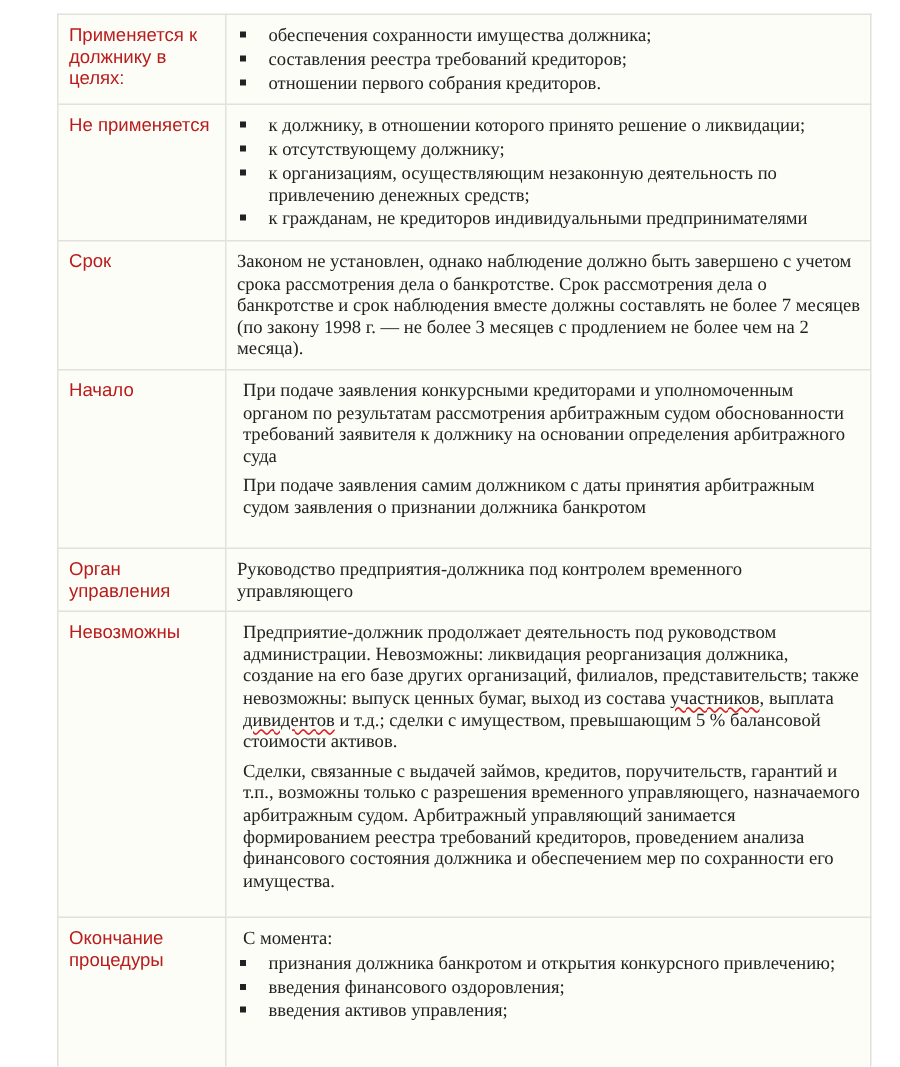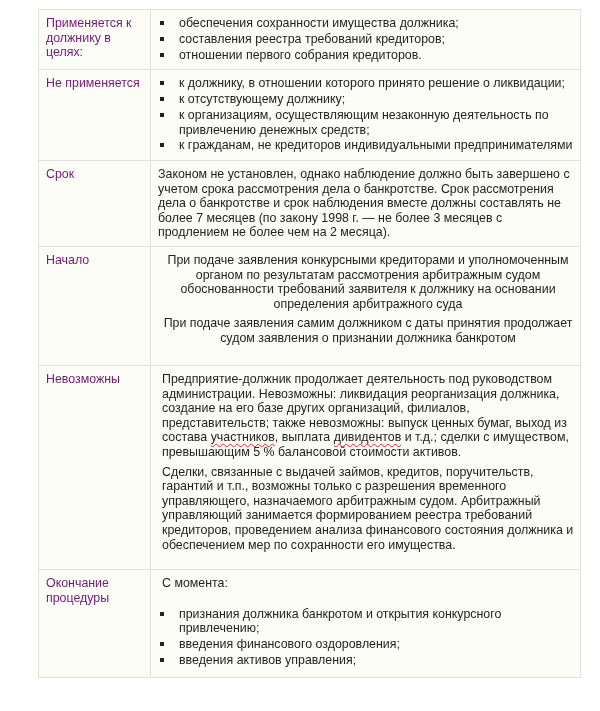--- a/index.html
+++ b/index.html
@@ -1,28 +1,28 @@
 <!DOCTYPE html>
 <html><head>
 <meta charset="utf-8">
 <style>
   html, body { margin: 0; padding: 0; background: #ffffff; }
   body { width: 600px; height: 711px; position: relative; overflow: hidden;
          font-family: "Liberation Sans", sans-serif; font-size: 12.4px; color: #222222; }
   table.doc { position: absolute; left: 38px; top: 9px; width: 543px;
               border-collapse: collapse; background: #fdfdf7; }
   table.doc td { border: 1px solid #e2e2dc; vertical-align: top; padding: 6px 6px 6px 7px; line-height: 14.6px; }
-  td.label { width: 98px; color: #701a75; }
-  td.content { padding-left: 7px; }
+  td.label { width: 98px; color: #b91c1c; }
+  td.content { padding-left: 7px; font-family: Liberation Serif, serif; }
   ul.bul { list-style: none; margin: 0; padding: 0; }
   ul.bul li { position: relative; padding-left: 21px; margin: 0 0 1.2px 0; }
   ul.bul li .b { position: absolute; left: 2px; top: 5px; width: 4px; height: 4px; background: #222; }
   .para { margin: 0 0 5px 0; }
   .indent { padding-left: 4px; }
-  .tall-start { height: 106px; text-align: center; }
+  .tall-start { height: 106px; }
   .tall-spec { height: 191px; margin-top: 34px; }
   .tall-end { height: 95px; }
   .squiggle { text-decoration: underline wavy #d22; text-underline-offset: 2px; text-decoration-thickness: 1px; }
 </style>
 </head>
 <body>
 
 <table class="doc">
   <tbody>
       <tr>
@@ -47,34 +47,38 @@
     </td>
   </tr>
   <tr>
     <td class="label">Срок</td>
     <td class="content">Законом не установлен, однако наблюдение должно быть завершено с учетом срока рассмотрения дела о банкротстве. Срок рассмотрения дела о банкротстве и срок наблюдения вместе должны составлять не более 7 месяцев (по закону 1998 г. — не более 3 месяцев с продлением не более чем на 2 месяца).</td>
   </tr>
   <tr>
     <td class="label">Начало</td>
     <td class="content tall-start">
       <p class="para indent">При подаче заявления конкурсными кредиторами и уполномоченным органом по результатам рассмотрения арбитражным судом обоснованности требований заявителя к должнику на основании определения арбитражного суда</p>
-      <p class="para indent">При подаче заявления самим должником с даты принятия продолжает судом заявления о признании должника банкротом</p>
+      <p class="para indent">При подаче заявления самим должником с даты принятия арбитражным судом заявления о признании должника банкротом</p>
     </td>
+  </tr>
+  <tr>
+    <td class="label">Орган управления</td>
+    <td class="content">Руководство предприятия-должника под контролем временного управляющего</td>
   </tr>
   <tr>
     <td class="label">Невозможны</td>
     <td class="content tall-spec">
       <p class="para indent"><span>Предприятие-должник продолжает деятельность под руководством администрации. Невозможны: ликвидация реорганизация должника, создание на его базе других организаций, филиалов, представительств; также невозможны: выпуск ценных бумаг, выход из состава </span><span class="squiggle">участников</span><span>, выплата </span><span class="squiggle">дивидентов</span><span> и т.д.; сделки с имуществом, превышающим 5 % балансовой стоимости активов.</span></p>
       <p class="para indent">Сделки, связанные с выдачей займов, кредитов, поручительств, гарантий и т.п., возможны только с разрешения временного управляющего, назначаемого арбитражным судом. Арбитражный управляющий занимается формированием реестра требований кредиторов, проведением анализа финансового состояния должника и обеспечением мер по сохранности его имущества.</p>
     </td>
   </tr>
   <tr>
     <td class="label">Окончание процедуры</td>
     <td class="content tall-end">
-      <p class="para indent" style="margin-bottom:16px;">С момента:</p>
+      <p class="para indent" style="margin-bottom:2px;">С момента:</p>
       <ul class="bul">
         <li><span class="b"></span><span>признания должника банкротом и открытия конкурсного привлечению;</span></li>
         <li><span class="b"></span><span>введения финансового оздоровления;</span></li>
         <li><span class="b"></span><span>введения активов управления;</span></li>
 
       </ul>
     </td>
   </tr>
 </tbody>
   </table>

